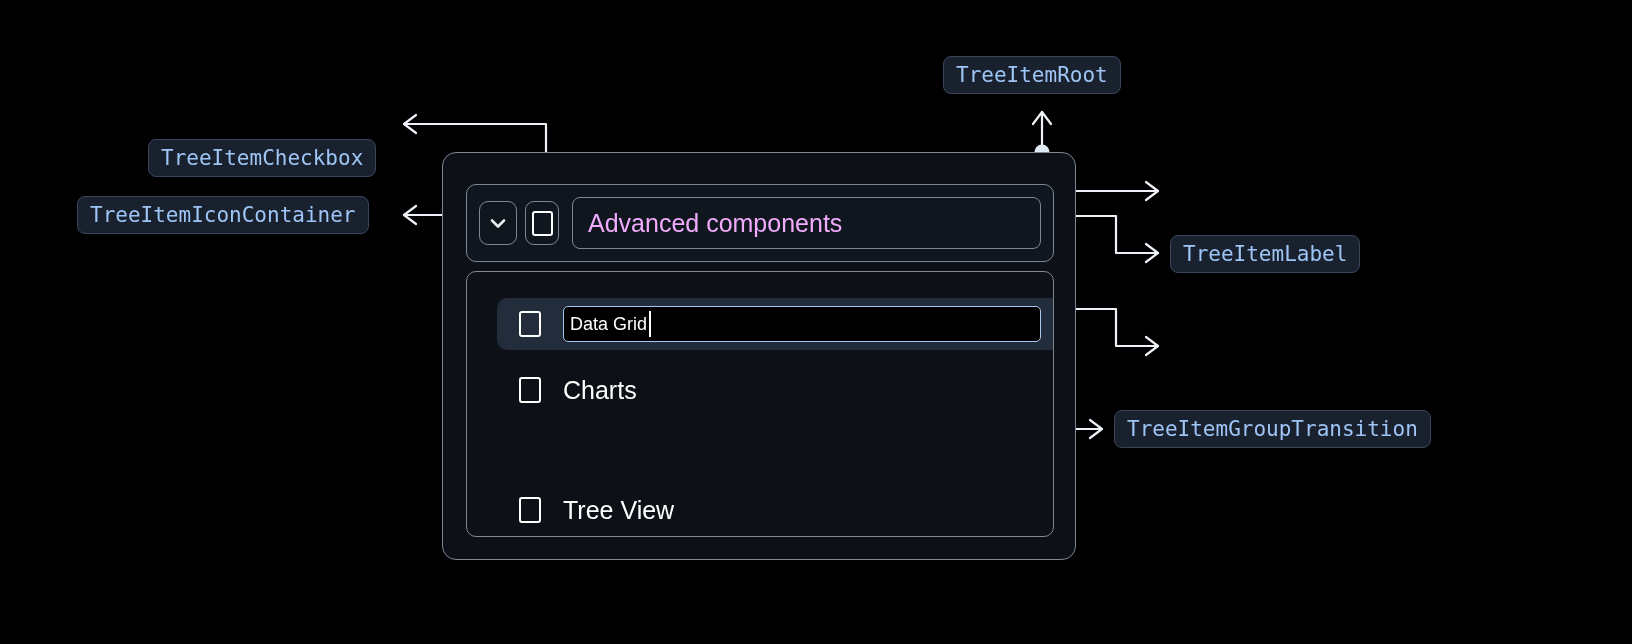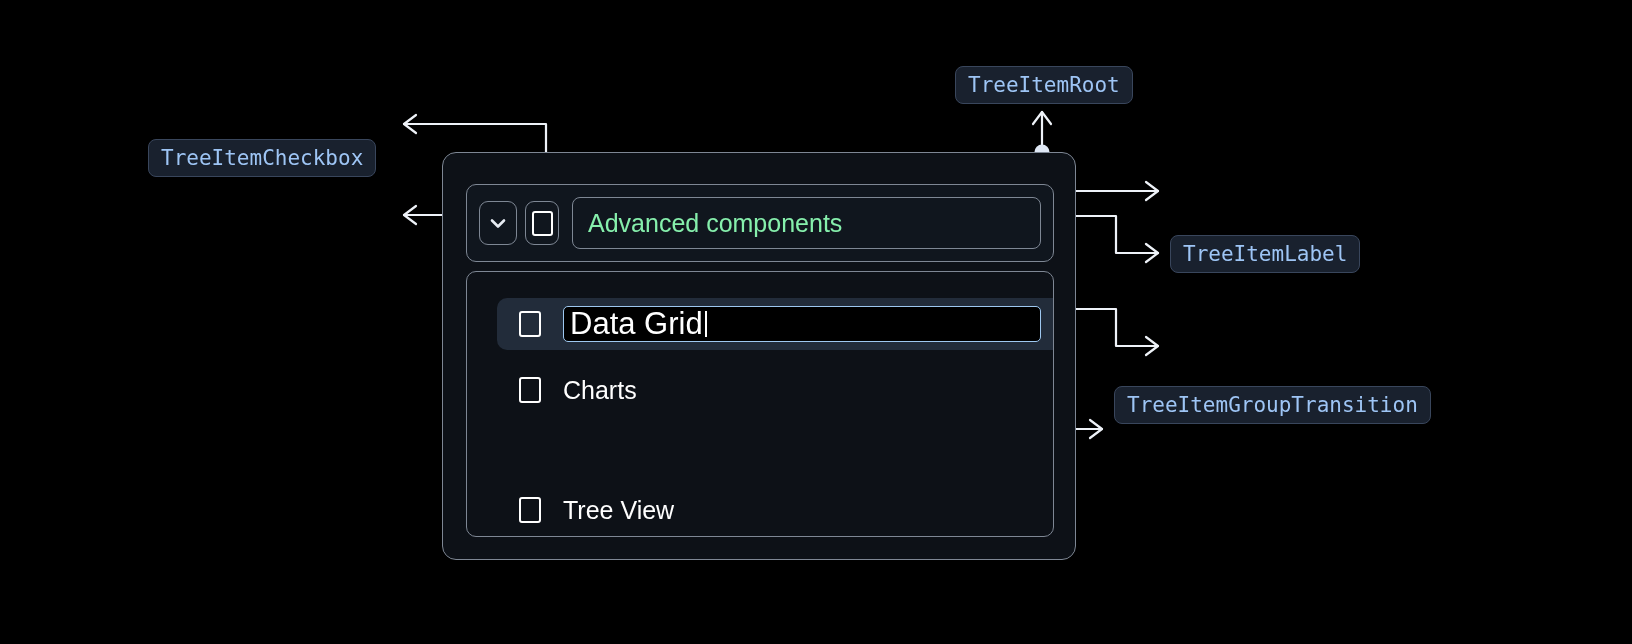--- a/index.html
+++ b/index.html
@@ -111,21 +111,21 @@
   #root-label {
     flex: 1;
     height: 52px;
     box-sizing: border-box;
     border: 1px solid #7e8794;
     border-radius: 8px;
     margin-left: 13px;
     display: flex;
     align-items: center;
     padding-left: 15px;
-    color: #86efac;
+    color: #f0abfc;
     font-size: 25px;
   }
 
   #group-transition {
     position: absolute;
     left: 23px;
     top: 118px;
     width: 588px;
     height: 266px;
     box-sizing: border-box;
@@ -172,21 +172,21 @@
     margin-right: 14px;
     height: 36px;
     box-sizing: border-box;
     background: #000000;
     border: 1.5px solid #9ec8f0;
     border-radius: 5px;
     display: flex;
     align-items: center;
     padding-left: 6px;
     color: #ffffff;
-    font-size: 31px;
+    font-size: 18px;
   }
   .caret {
     display: inline-block;
     width: 2px;
     height: 26px;
     background: #ffffff;
     margin-left: 2px;
   }
 </style>
 </head>
@@ -225,28 +225,29 @@
       <circle cx="1042" cy="152" r="7.5"></circle>
       <circle cx="1053" cy="191" r="7.5"></circle>
       <circle cx="1042" cy="216" r="7.5"></circle>
       <circle cx="1042" cy="309" r="7.5"></circle>
       <circle cx="1053" cy="429" r="7.5"></circle>
     </g>
   </svg>
 
   <div class="pill" style="left:148px;  top:107px;margin-top:32px;">TreeItemCheckbox</div>
 
-
-  <div class="pill" style="left:943px;  top:66px;margin-left:12px;">TreeItemRoot</div>
+  <div class="pill" style="left:77px;   top:196px;">TreeItemIconContainer</div>
+
+  <div class="pill" style="left:943px;  top:56px;">TreeItemRoot</div>
 
 
   <div class="pill" style="left:1170px; top:235px;">TreeItemLabel</div>
 
 
-  <div class="pill" style="left:1114px; top:386px;">TreeItemGroupTransition</div>
+  <div class="pill" style="left:1114px; top:410px;">TreeItemGroupTransition</div>
 
   <div id="root-card">
 
     <div id="content-row">
 
       <div class="icon-container">
         <svg width="24" height="24" viewBox="0 0 24 24" fill="none" stroke="#e6ebf2" stroke-width="2.6" stroke-linecap="round" stroke-linejoin="round">
           <polyline points="6,9.5 12,15.5 18,9.5"></polyline>
         </svg>
       </div>

